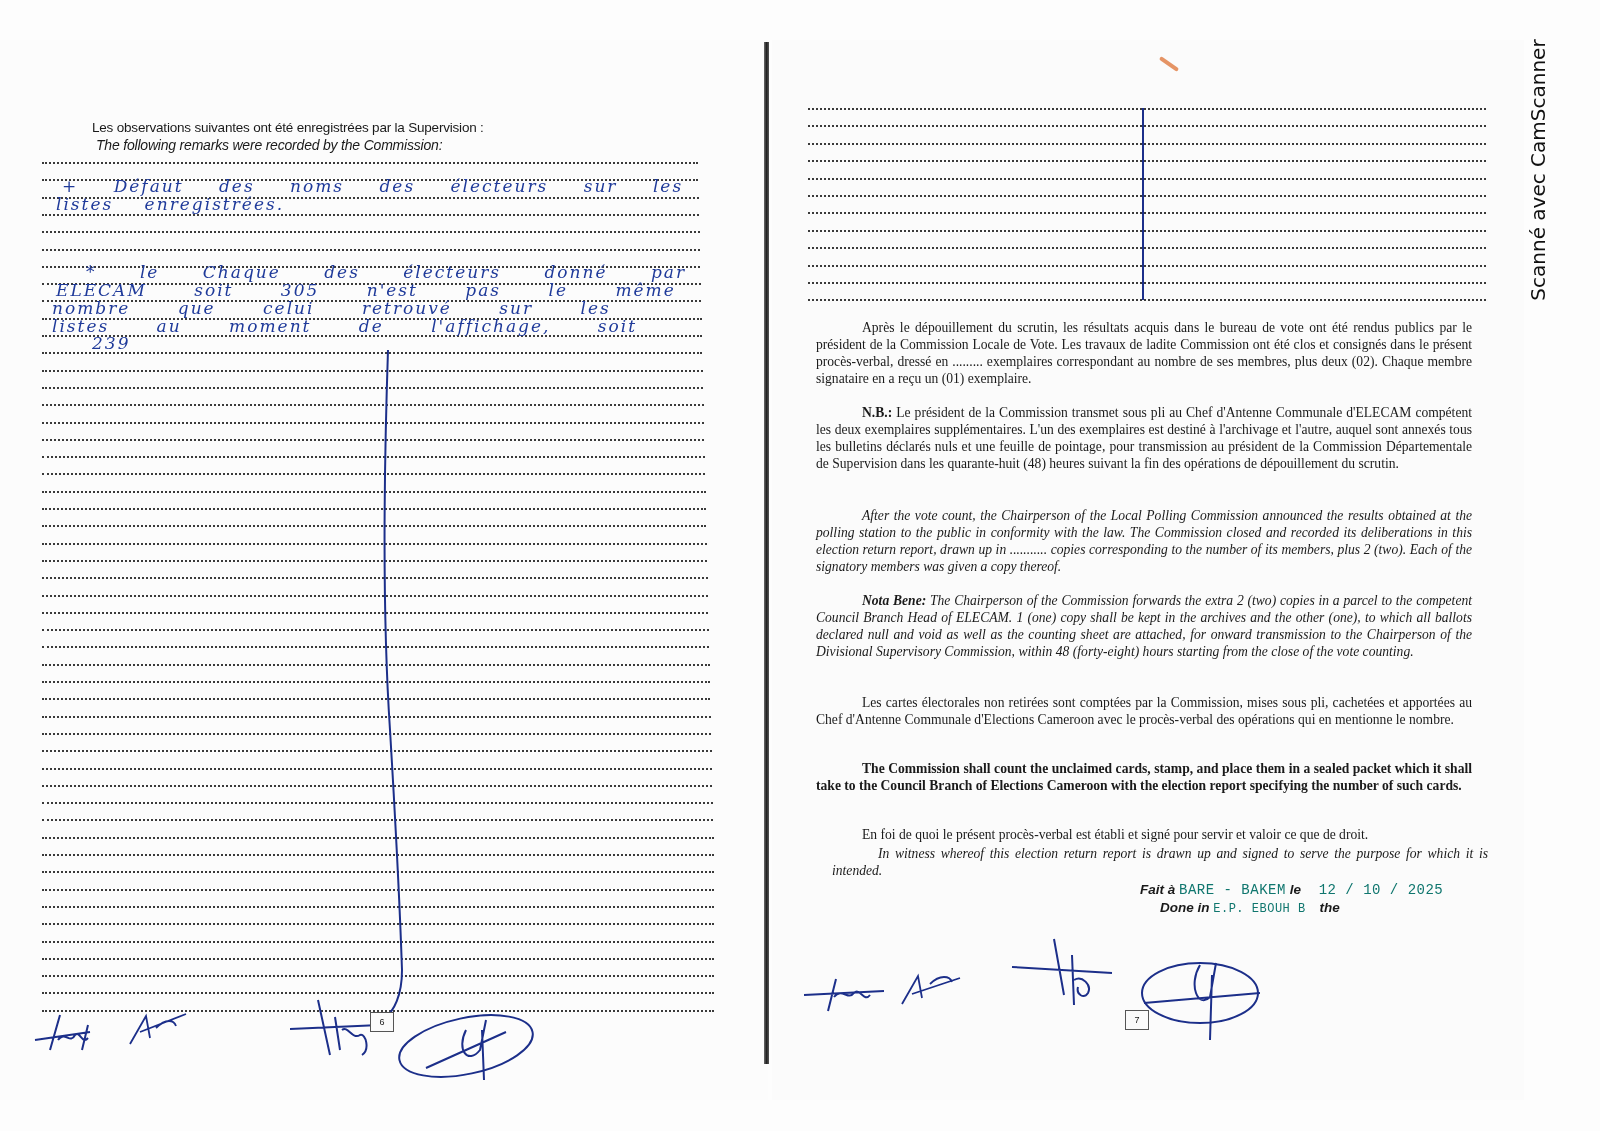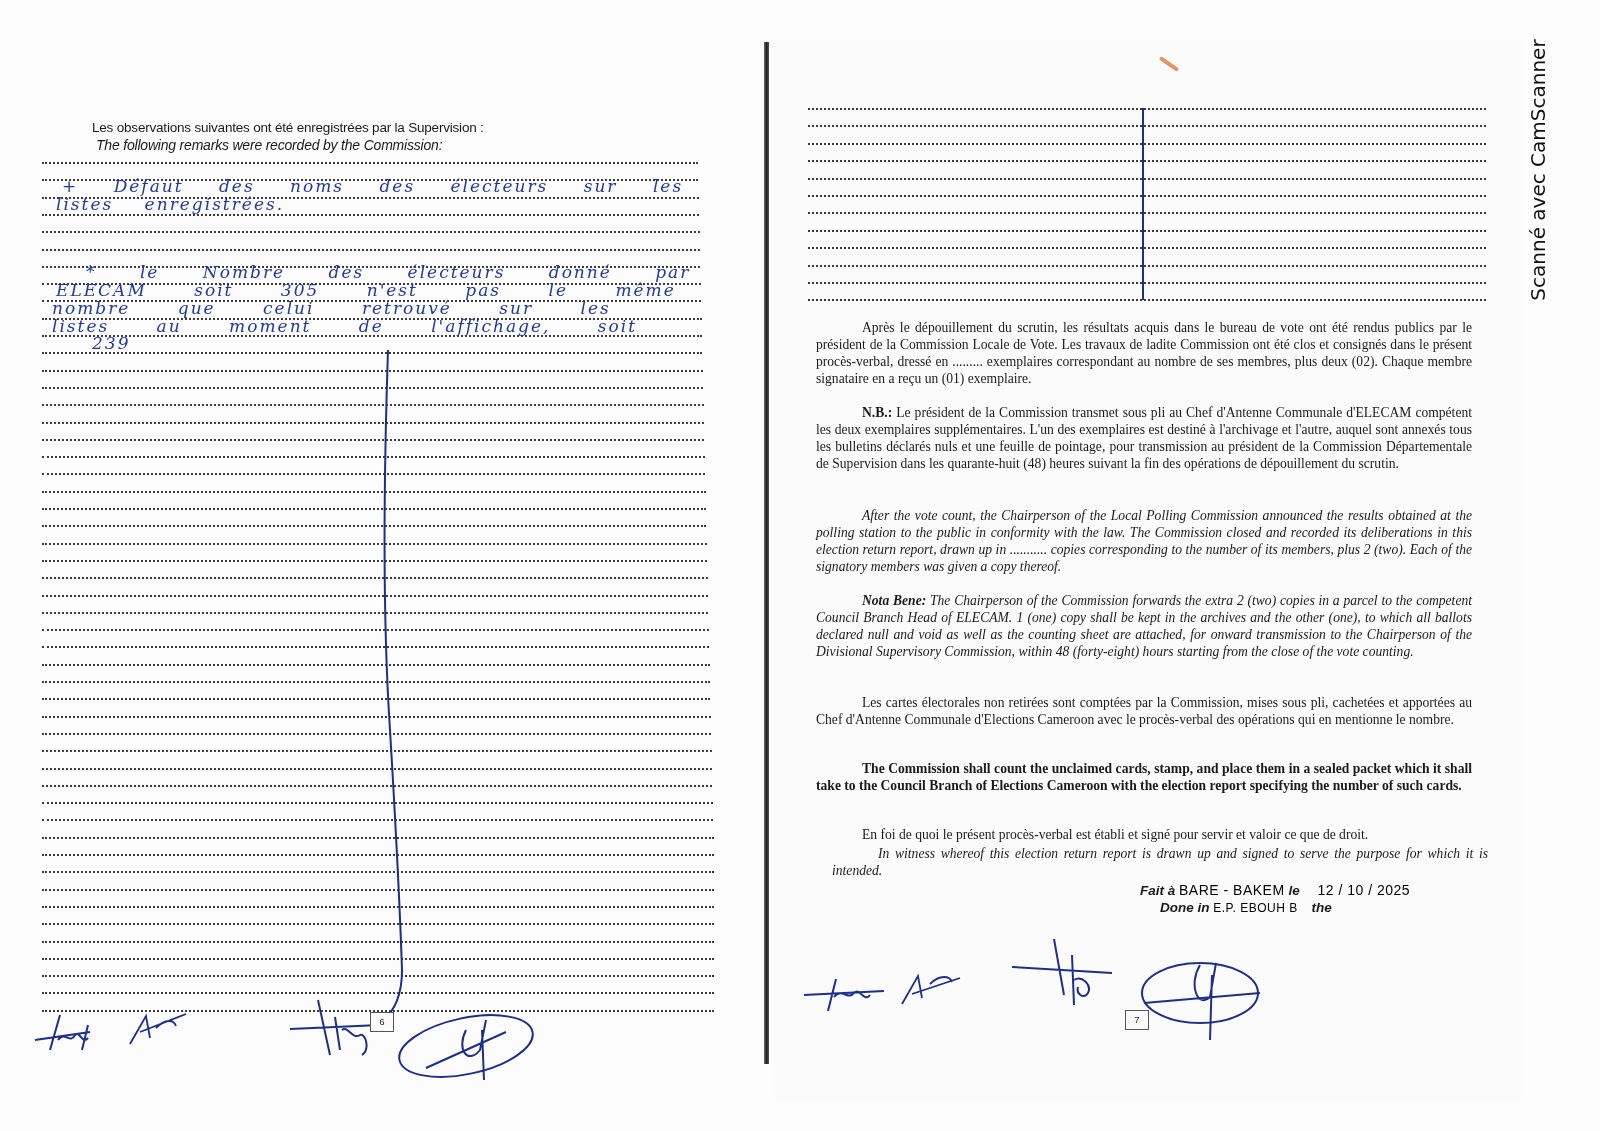--- a/index.html
+++ b/index.html
@@ -42,22 +42,22 @@
   .bold { font-weight:bold; }
   .fait-line {
     position:absolute; left:1140px; top:882px; font-size:13.5px; font-style:italic;
     font-family:"Liberation Sans", sans-serif; font-weight:bold;
   }
   .done-line {
     position:absolute; left:1160px; top:900px; font-size:13.5px; font-style:italic;
     font-family:"Liberation Sans", sans-serif; font-weight:bold;
   }
   .hw-value {
-    font-family:Liberation Sans, sans-serif; font-style:normal; font-weight:normal;
-    color:#000000; font-size:14px; letter-spacing:0.5px;
+    font-family:Liberation Mono, monospace; font-style:normal; font-weight:normal;
+    color:#0f766e; font-size:14px; letter-spacing:0.5px;
   }
   .page-number {
     position:absolute; width:22px; height:18px; border:1px solid #555;
     font-size:9px; text-align:center; line-height:18px; background:#fafafa;
     font-family:"Liberation Sans", sans-serif;
   }
   .watermark {
     position:absolute; left:1523px; top:30px; width:30px; height:280px;
     font-family:"DejaVu Sans", sans-serif; font-size:20px; color:#111;
   }
@@ -132,21 +132,21 @@
     <div class="dotted-line" style="top: 923.2px; width: 672px;"></div>
     <div class="dotted-line" style="top: 940.5px; width: 672px;"></div>
     <div class="dotted-line" style="top: 957.8px; width: 672px;"></div>
     <div class="dotted-line" style="top: 975.1px; width: 672px;"></div>
     <div class="dotted-line" style="top: 992.4px; width: 672px;"></div>
     <div class="dotted-line" style="top: 1009.7px; width: 672px;"></div>
   </div>
 
 <div class="handwriting" style="left:62px; top:176px; word-spacing:28px;">+ Défaut des noms des électeurs sur les</div>
 <div class="handwriting" style="left:56px; top:194px; word-spacing:24px;">listes enregistrées.</div>
-<div class="handwriting" style="left:86px; top:262px; word-spacing:36px;">* le Nombre des électeurs donné par</div>
+<div class="handwriting" style="left:86px; top:262px; word-spacing:36px;">* le Chaque des électeurs donné par</div>
 <div class="handwriting" style="left:56px; top:280px; word-spacing:40px;">ELECAM soit 305 n'est pas le même</div>
 <div class="handwriting" style="left:52px; top:298px; word-spacing:40px;">nombre que celui retrouvé sur les</div>
 <div class="handwriting" style="left:52px; top:316px; word-spacing:40px;">listes au moment de l'affichage, soit</div>
 <div class="handwriting" style="left:92px; top:333px;">239</div>
 
 <svg class="sig" style="left:380px; top:350px;" width="40" height="670">
   <path d="M8 0 C 4 120, 2 260, 10 380 C 16 480, 20 560, 22 620 C 22 645, 14 662, 4 668" stroke="#1c2f8a" stroke-width="2" fill="none"></path>
 </svg>
 
 <svg class="sig" style="left:30px; top:1010px;" width="70" height="50">

